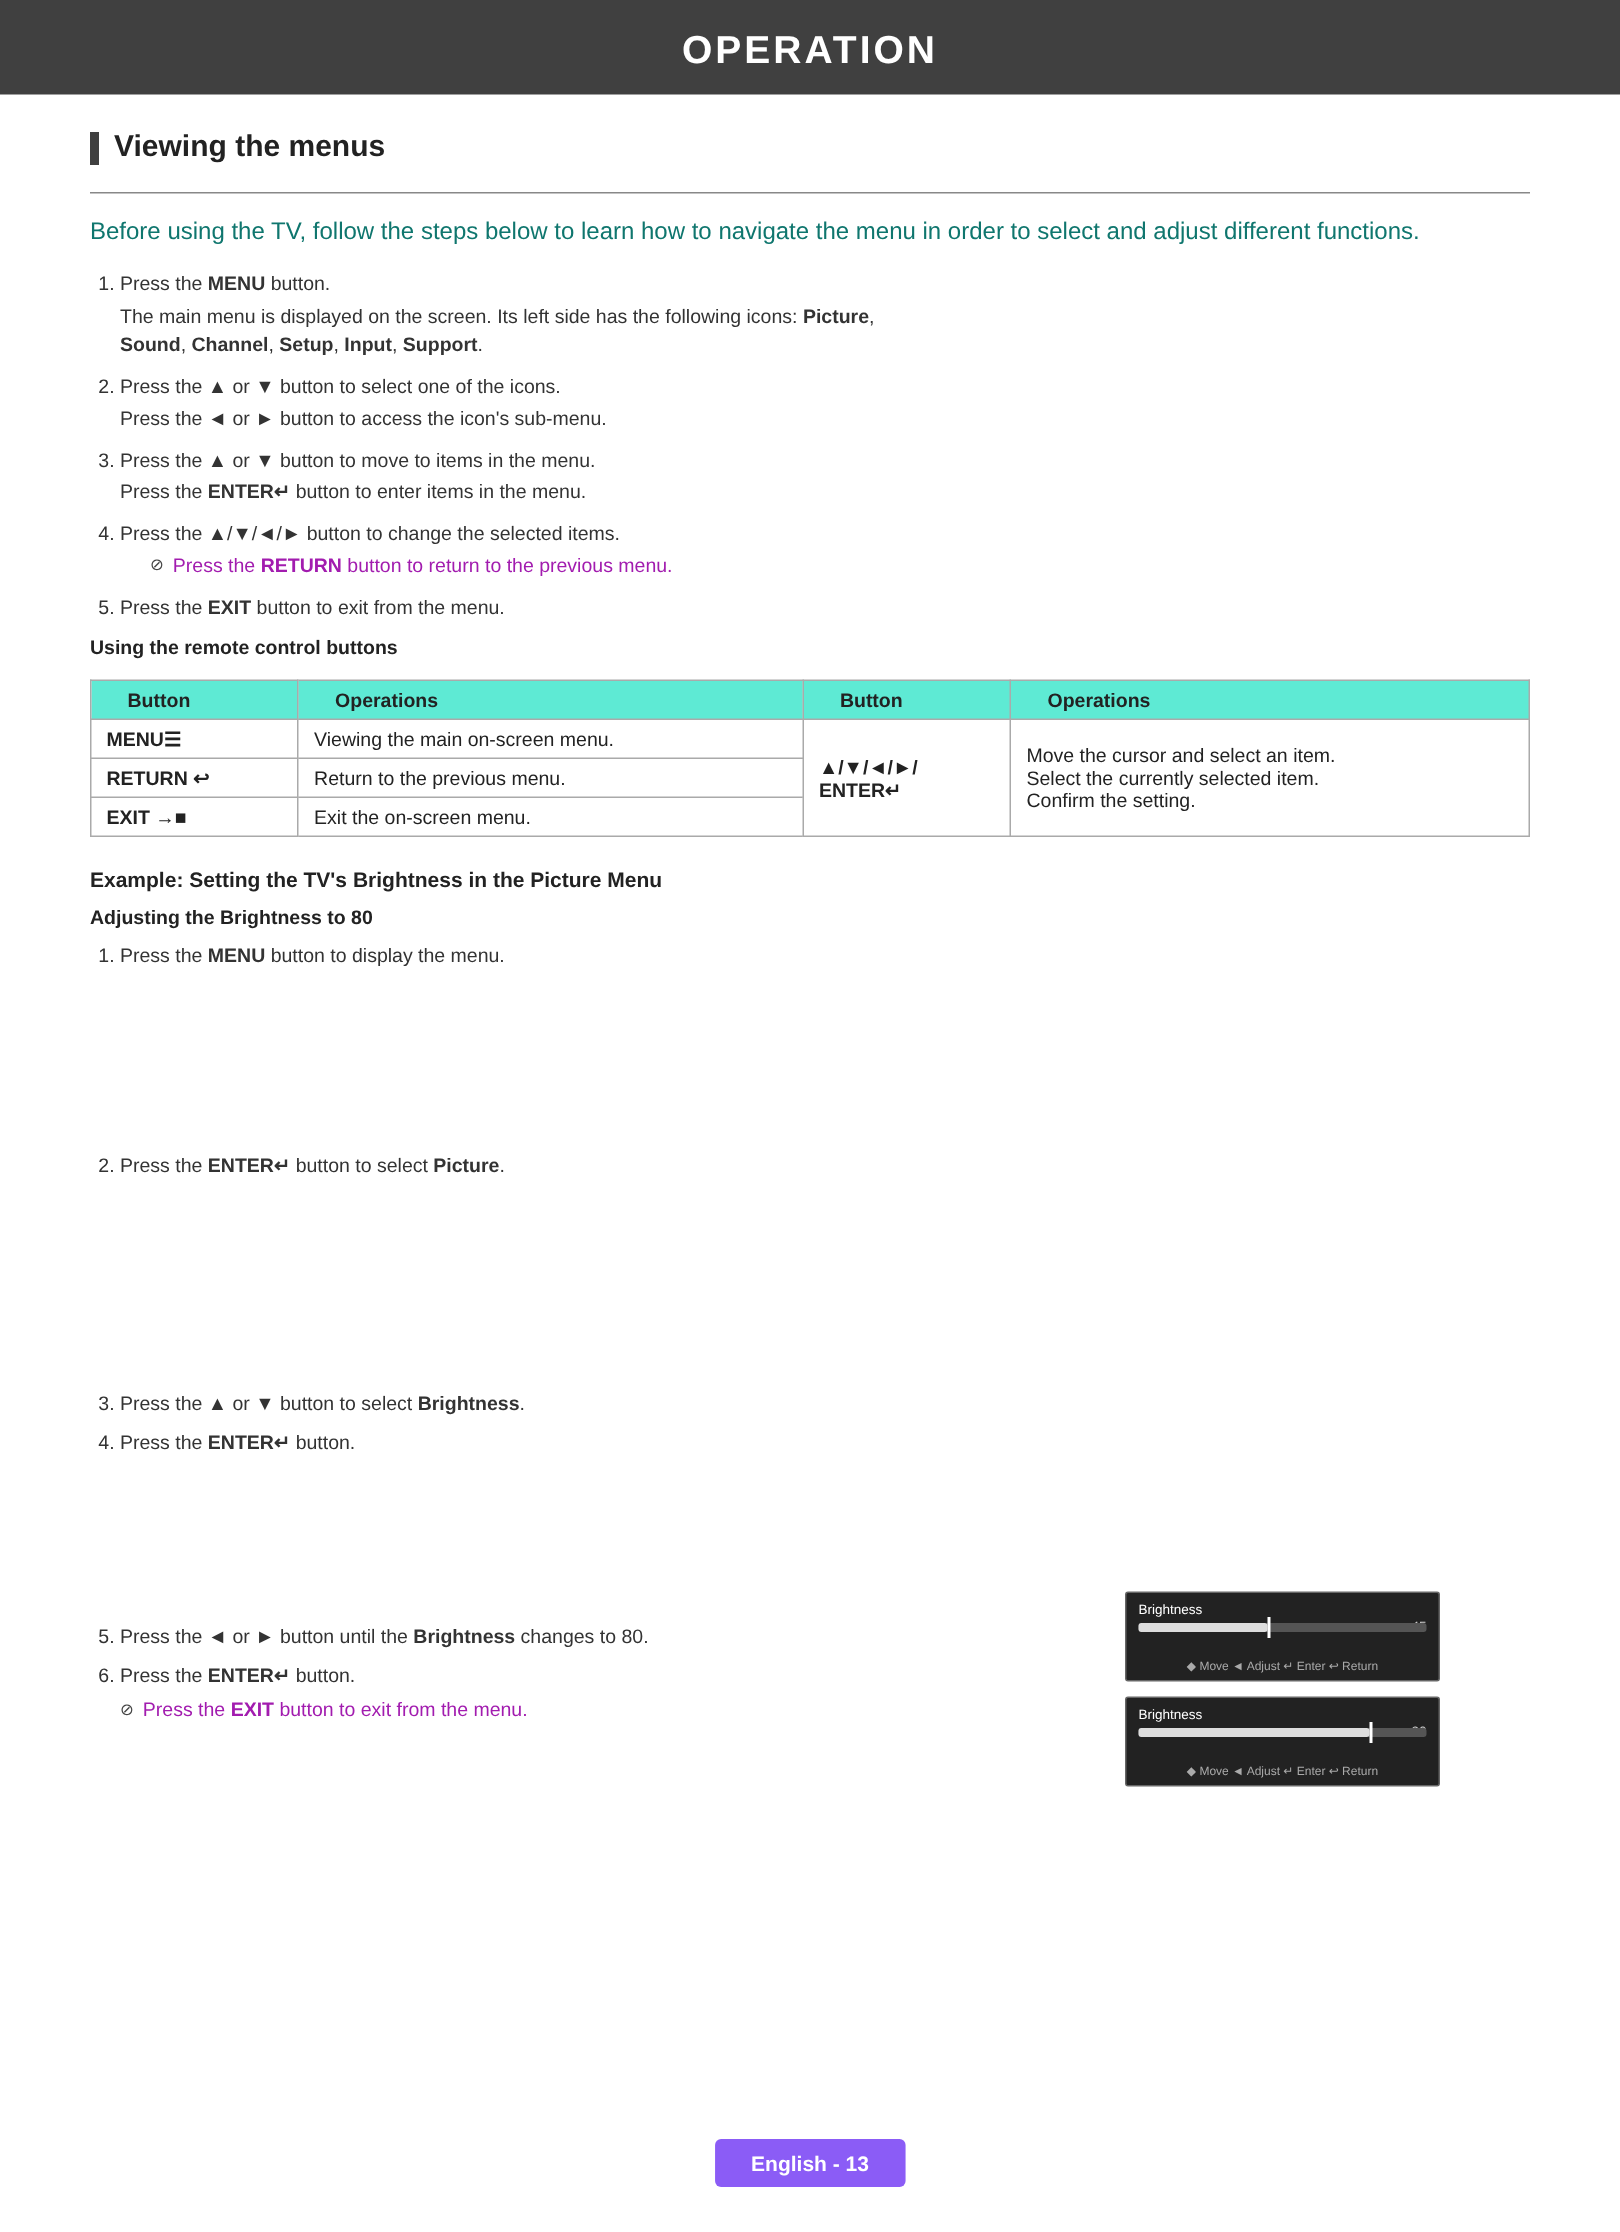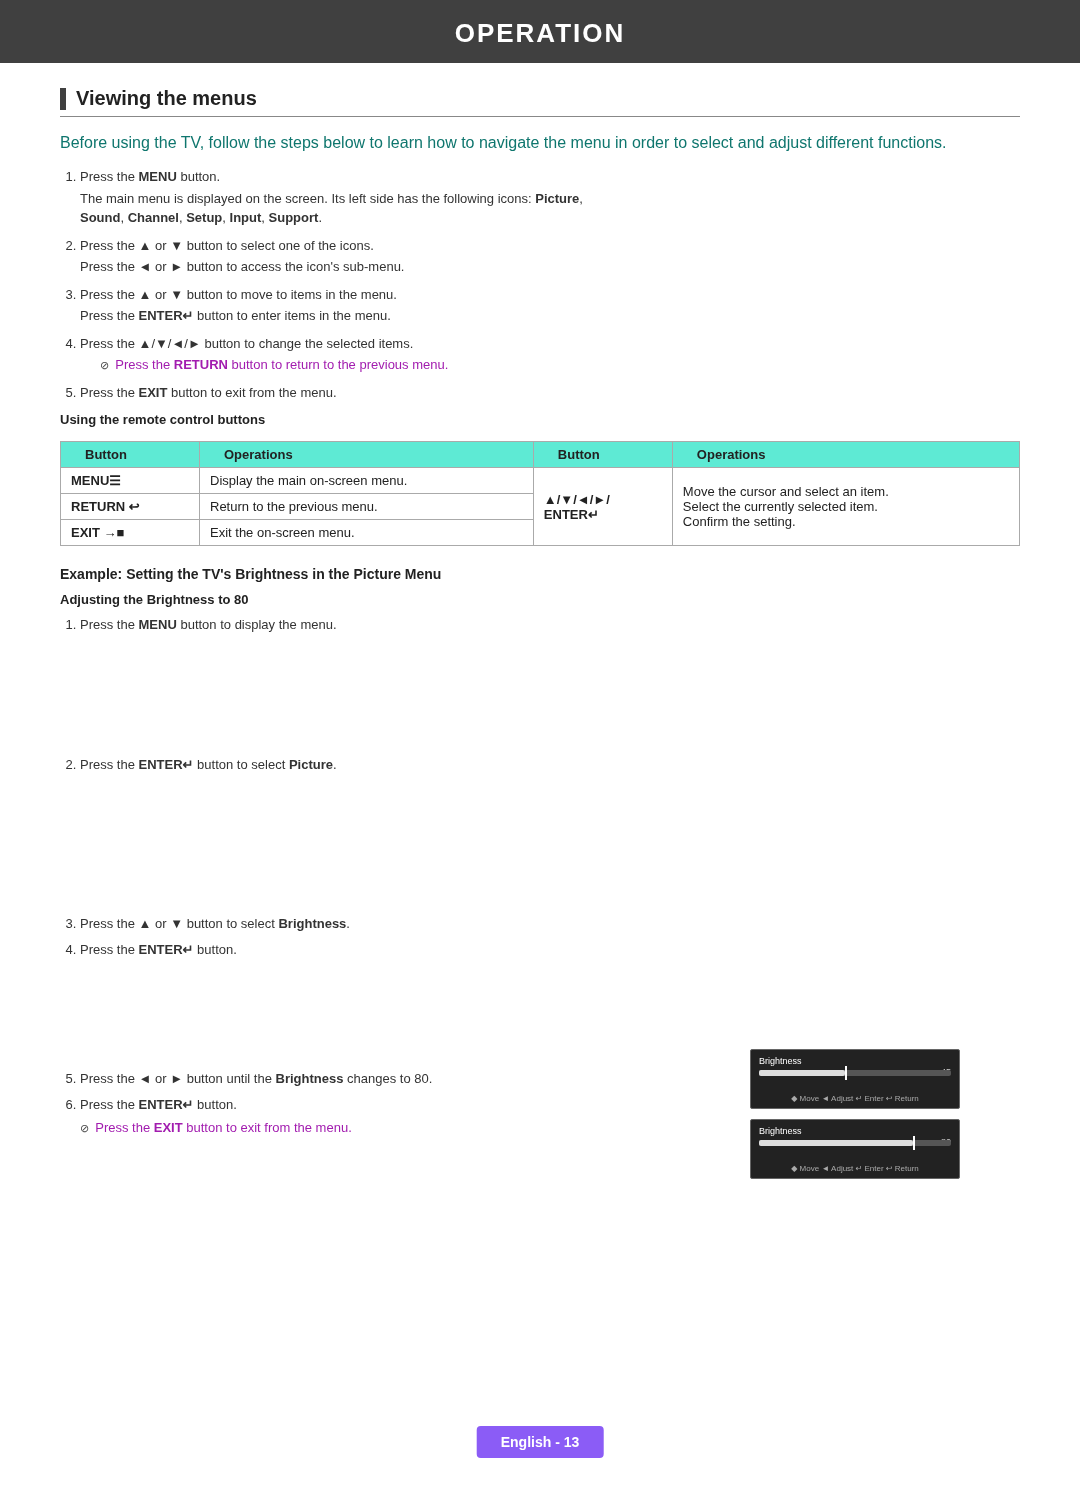--- a/index.html
+++ b/index.html
@@ -31,21 +31,21 @@
     .content {
       padding: 0 60px 60px 60px;
     }
 
     
     .section-title {
       display: flex;
       align-items: center;
       margin-bottom: 14px;
       border-bottom: 1px solid #888;
-      padding-bottom: 6px;
+      padding-bottom: 18px;
     }
     .section-title-bar {
       width: 6px;
       height: 22px;
       background: #404040;
       margin-right: 10px;
       flex-shrink: 0;
     }
     .section-title h2 {
       font-size: 20px;
@@ -283,21 +283,21 @@
       <tr>
         <th>Button</th>
         <th>Operations</th>
         <th>Button</th>
         <th>Operations</th>
       </tr>
     </thead>
     <tbody>
       <tr>
         <td class="btn-cell"><strong>MENU☰</strong></td>
-        <td>Display the main on-screen menu.</td>
+        <td>Viewing the main on-screen menu.</td>
         <td class="btn-cell" rowspan="3" style="vertical-align:middle;">
           <strong>▲/▼/◄/►/<br>ENTER↵</strong>
         </td>
         <td rowspan="3" style="vertical-align:middle;">
           Move the cursor and select an item.<br>
           Select the currently selected item.<br>
           Confirm the setting.
         </td>
       </tr>
       <tr>

